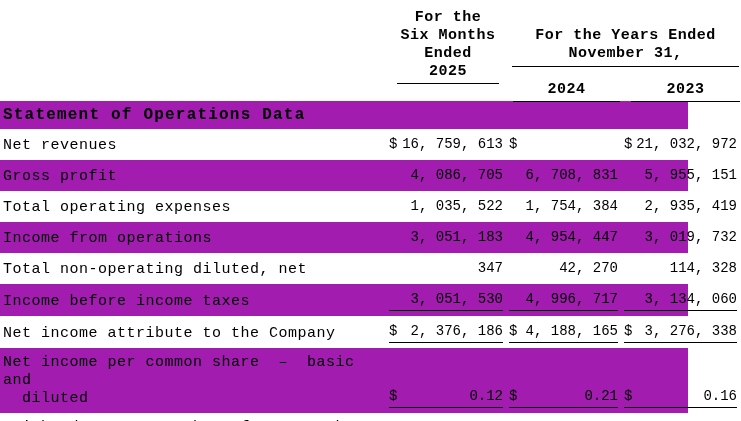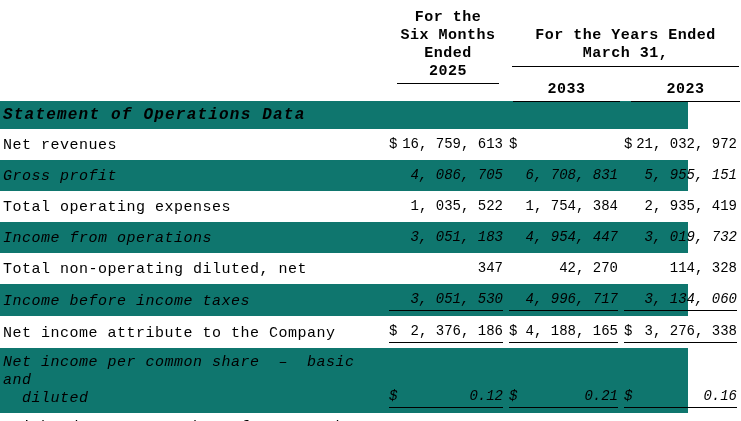--- a/index.html
+++ b/index.html
@@ -51,21 +51,21 @@
 
   
   .row {
     display: grid;
     grid-template-columns: 387px 120px 115px 119px;
     align-items: end;
     padding: 6px 16px 5px 0;
     font-size: 15px;
     line-height: 18px;
   }
-  .row.shaded { background: #0f766e; font-style: italic; }
+  .row.shaded { background: #a21caf; }
   .row.section { font-weight: bold; padding: 5px 0; }
   .row.section .label { font-size: 16px; letter-spacing: 1.2px; }
   .label {
     padding-left: 3px;
     letter-spacing: 0.5px;
     white-space: pre-wrap;
   }
   .numcell { padding: 0 4px 0 2px; align-self: end; }
   .num {
     display: flex;
@@ -89,24 +89,24 @@
     <div class="period1">
       <div>For the</div>
       <div>Six Months</div>
       <div>Ended</div>
       <div>2025</div>
     </div>
 
     <div class="years-group">
       <div class="group-title">
         <div>For the Years Ended</div>
-        <div>March 31,</div>
+        <div>November 31,</div>
       </div>
       <div class="years-row">
-        <div class="year y2024">2033</div>
+        <div class="year y2024">2024</div>
         <div class="year y2023">2023</div>
       </div>
     </div>
   </div>
 
   <div id="tbody">
       <div class="row shaded section">
     <div class="label">Statement of Operations Data</div>
     <div class="numcell">
       

